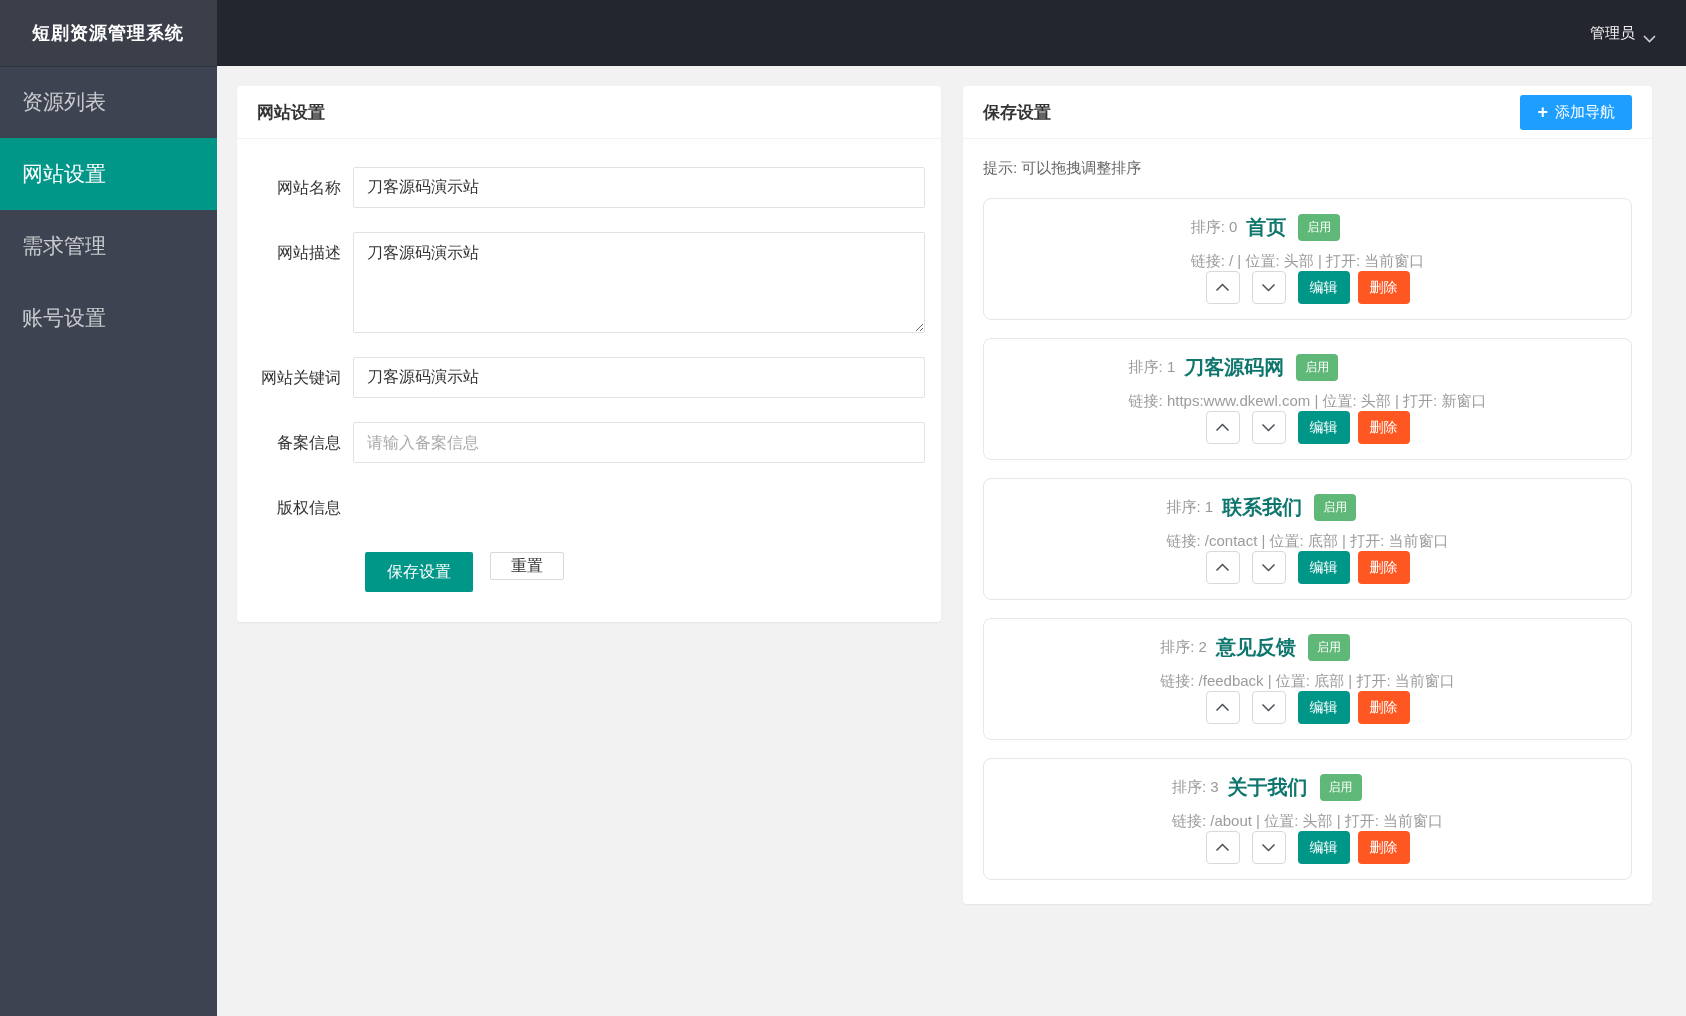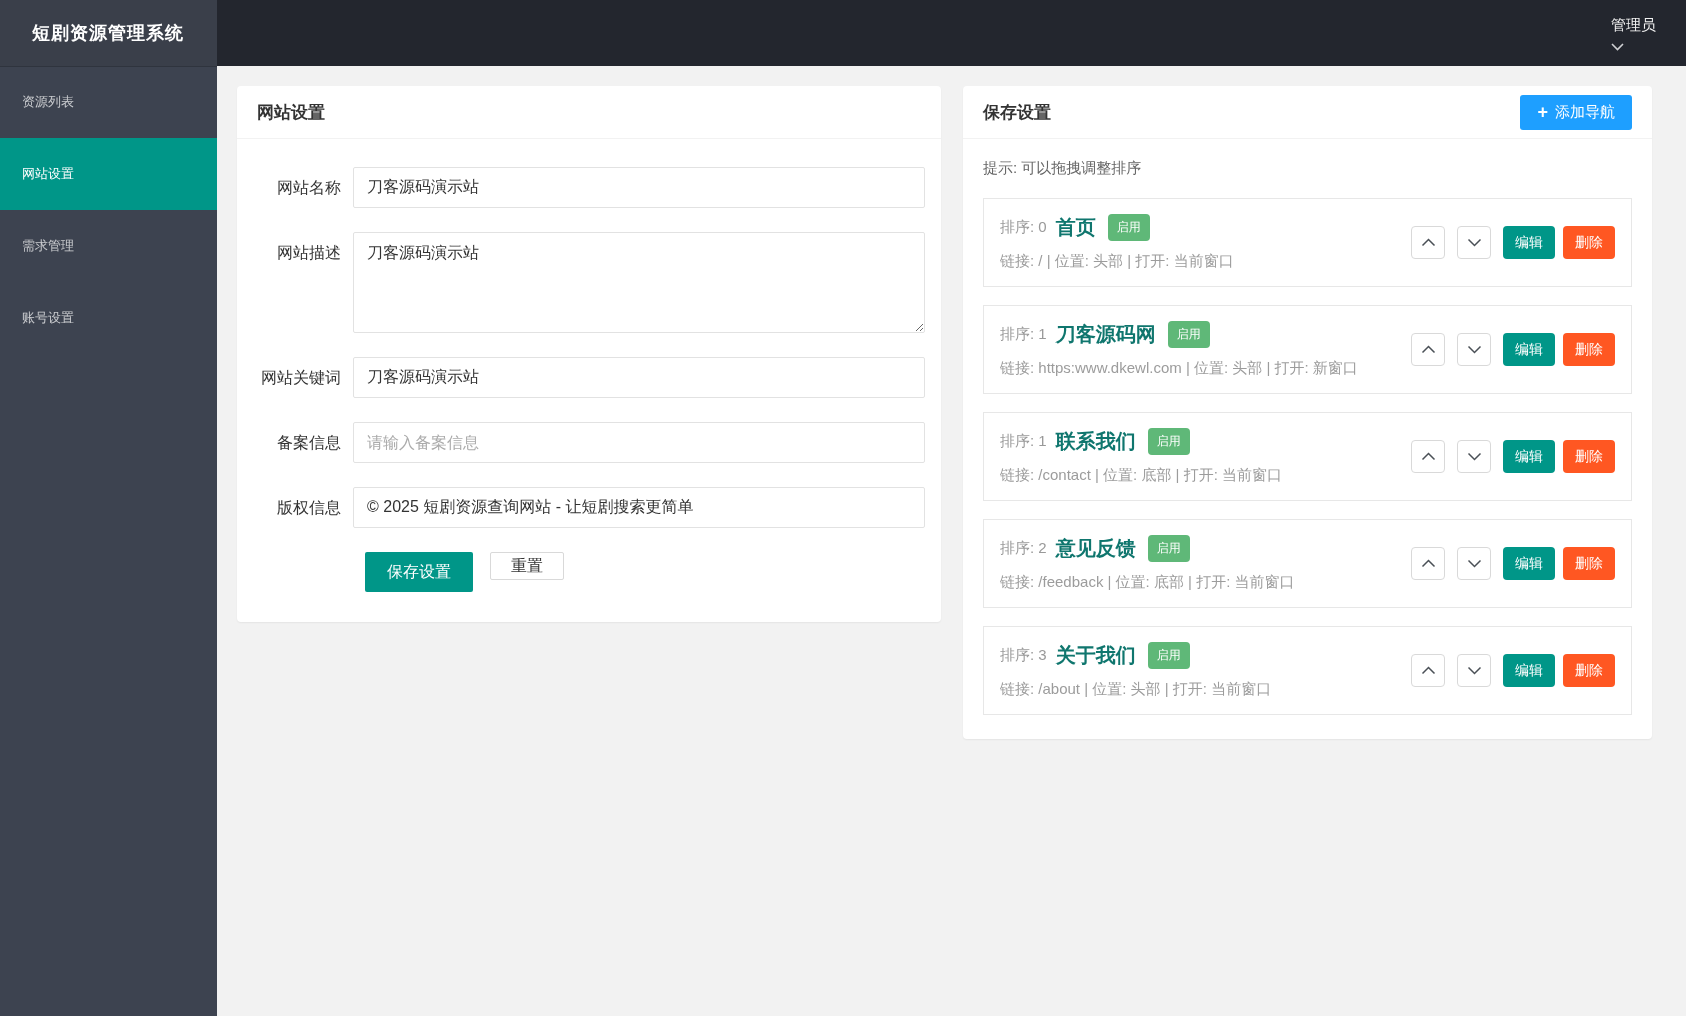--- a/index.html
+++ b/index.html
@@ -11,38 +11,38 @@
     position:relative;
   }
   
   .topbar {
     position:absolute; top:0; left:0; right:0; height:66px;
     background:#23262e; z-index:1;
     display:flex; align-items:center; justify-content:flex-end;
     padding-right:30px;
   }
   .topbar-user {
-    display:flex; align-items:flex-start; gap:8px;
-    color:#f2f2f2; font-size:15px; cursor:pointer;flex-direction:column;
+    display:flex; align-items:flex-end; gap:8px;
+    color:#f2f2f2; font-size:15px; cursor:pointer;
   }
   
   .sidebar {
     position:absolute; top:0; left:0; bottom:0; width:217px;
     background:#3d4350; z-index:2;
   }
   .logo {
     height:66px; line-height:66px; padding-left:32px;
     background:#3a3f4a; color:#ffffff;
     font-size:18px; font-weight:bold; letter-spacing:1px;
     box-shadow:0 1px 0 rgba(0,0,0,.22);
   }
   .menu { padding-top:0; }
   .menu-item {
     height:72px; line-height:72px; padding-left:22px;
-    color:rgba(255,255,255,.72); font-size:13px; cursor:pointer;
+    color:rgba(255,255,255,.72); font-size:21px; cursor:pointer;
   }
   .menu-item.active { background:#009688; color:#ffffff; }
   
   .main {
     position:absolute; left:217px; top:66px; right:0; bottom:0;
     padding:20px 34px 20px 20px;
     display:flex; gap:22px; align-items:flex-start;
   }
   .card {
     background:#ffffff; border-radius:4px;
@@ -83,24 +83,24 @@
   .card-nav .card-body { padding:14px 20px 20px 20px; }
   .btn-add {
     background:#1e9fff; color:#fff; height:35px; padding:0 17px;
     border:none; border-radius:3px; font-size:15px; cursor:pointer;
     display:flex; align-items:center; gap:7px;
     font-family:"Liberation Sans","DejaVu Sans",sans-serif;
   }
   .plus-glyph { font-size:18px; font-weight:bold; line-height:1; }
   .hint { font-size:15px; color:#666; margin:6px 0 20px 0; }
   .nav-item {
-    border:1px solid #e7e7e7; border-radius:0;
+    border:1px solid #e7e7e7; border-radius:8px;
     padding:15px 16px; margin-bottom:18px;
     display:flex; justify-content:space-between; align-items:center;
-    background:#fff; cursor:move;
+    background:#fff; cursor:move;flex-direction:column;
   }
   .nav-line1 { display:flex; align-items:center; }
   .sort-label { color:#999; font-size:15px; margin-right:9px; white-space:pre; }
   .nav-name { font-size:20px; font-weight:bold; color:#0f766e; }
   .status-badge {
     background:#5fb878; color:#fff; font-size:12px;
     padding:5px 9px; border-radius:4px; margin-left:12px;
   }
   .nav-line2 { color:#9c9c9c; font-size:15px; margin-top:11px; }
   .nav-actions { display:flex; align-items:center; gap:12px; flex:none; }
@@ -156,21 +156,20 @@
       <div class="form-row">
         <label class="form-label">网站关键词</label>
         <input class="form-input" type="text" value="刀客源码演示站" style="">
       </div>
       <div class="form-row">
         <label class="form-label">备案信息</label>
         <input class="form-input" type="text" placeholder="请输入备案信息" style="">
       </div>
       <div class="form-row">
         <label class="form-label">版权信息</label>
-        <input class="form-input" type="text" value="© 2025 短剧资源查询网站 - 让短剧搜索更简单" style="">
       </div>
       <div class="form-row form-buttons">
         <button class="btn btn-save">保存设置</button>
         <button class="btn btn-reset">重置</button>
       </div>
     </div>
   </div>
 
   <div class="card card-nav">
     <div class="card-header">

